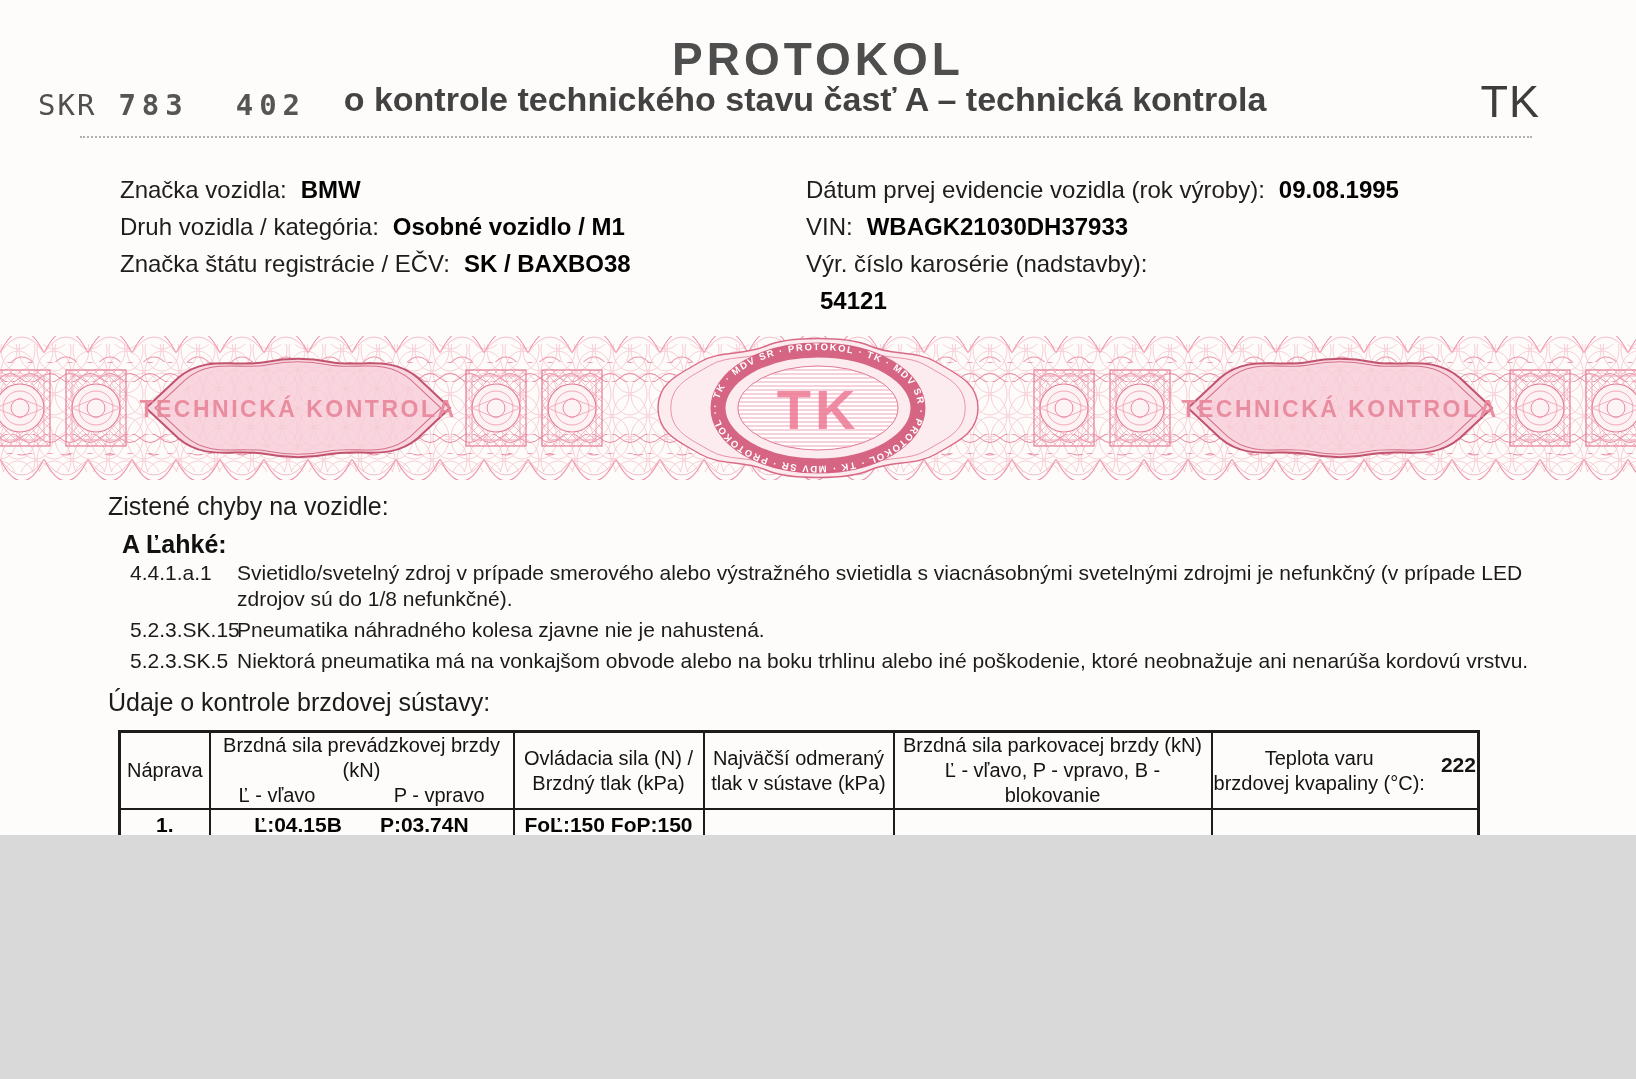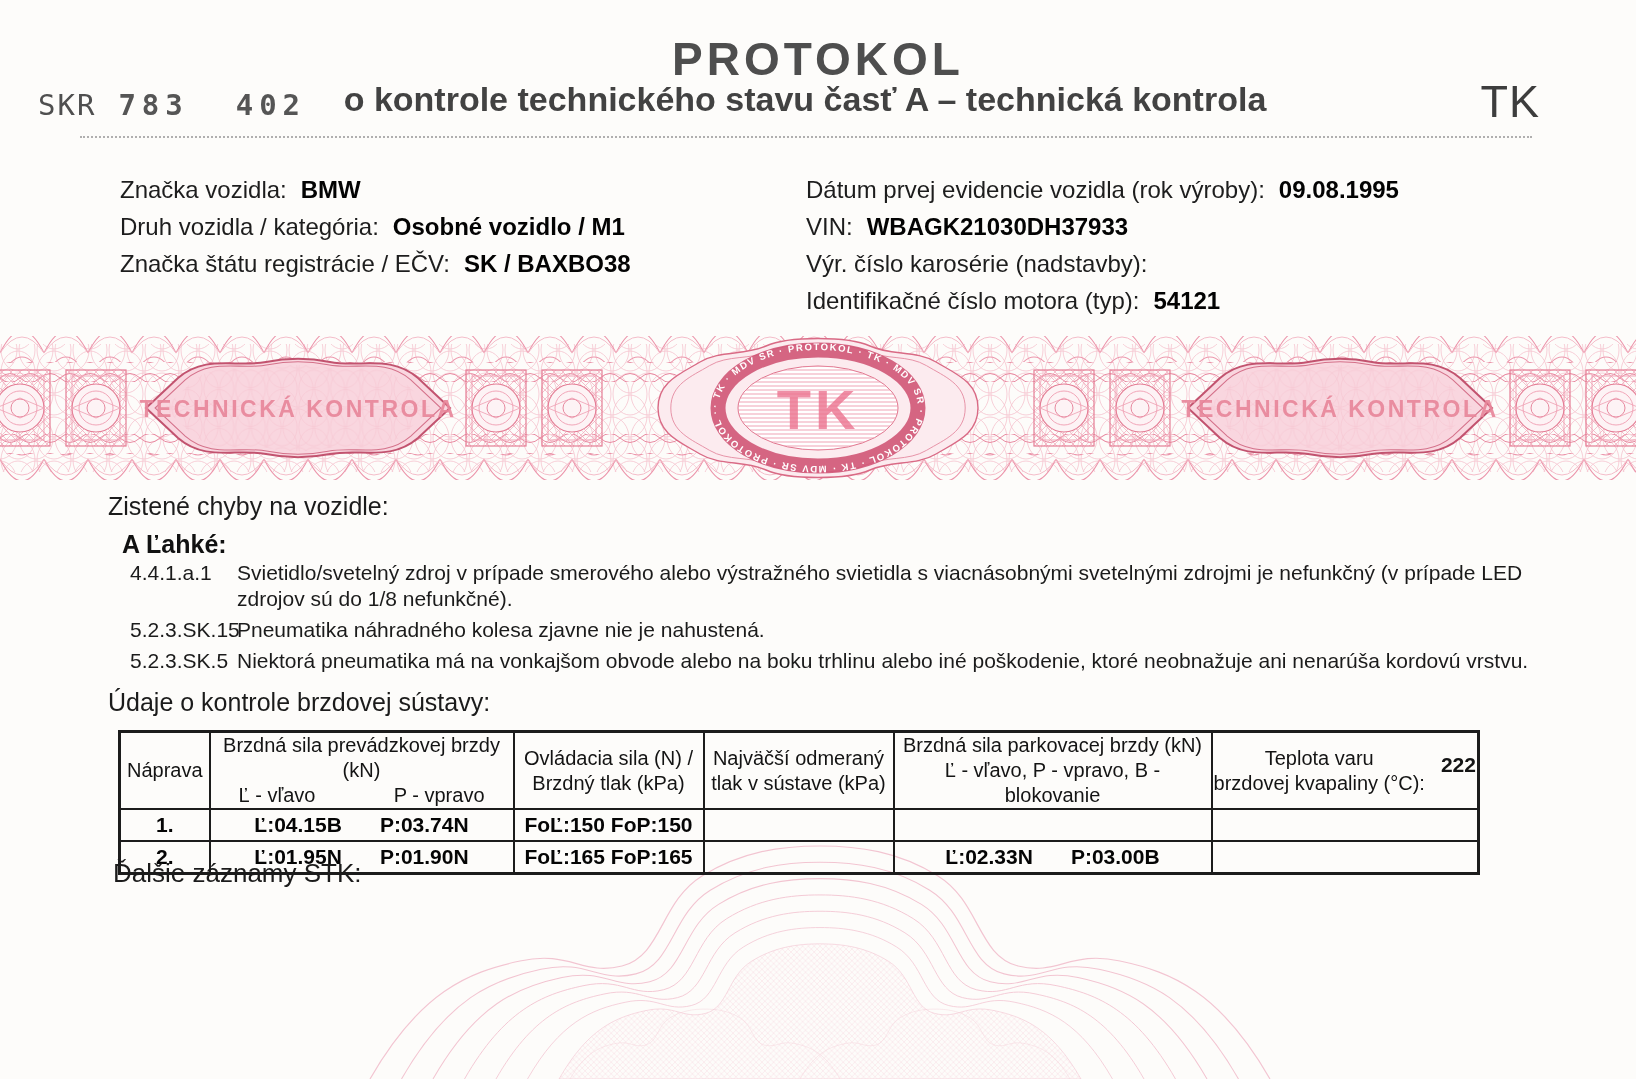--- a/index.html
+++ b/index.html
@@ -1,16 +1,16 @@
 <!DOCTYPE html>
 <html><head>
 <meta charset="utf-8">
 <style>
   html,body{margin:0;padding:0;background:#d9d9d9;}
-  .page{position:relative;width:1636px;height:1079px;background:#fdfcfa;overflow:hidden;
+  .page{position:relative;width:1636px;height:835px;background:#fdfcfa;overflow:hidden;
         font-family:"Liberation Sans",sans-serif;color:#222;}
   
   .scan-strip{position:absolute;top:0;left:855px;width:781px;height:5px;
 FFF        background:repeating-linear-gradient(90deg,#2f2f2f 0 24px,transparent 24px 30px);opacity:.85;}
   
   .title{position:absolute;top:32px;left:0;width:100%;text-align:center;
          font-size:46px;font-weight:bold;color:#4e4e4e;letter-spacing:4px;}
   .serial{position:absolute;left:38px;top:88px;font-family:"DejaVu Sans Mono",monospace;
           font-size:29px;color:#4f4f4f;letter-spacing:2px;display:flex;align-items:baseline;}
   .serial .num{margin-left:22px;letter-spacing:6px;white-space:pre;color:#555;font-weight:bold;}
@@ -90,21 +90,20 @@
     </div>
     <div class="f-row">
       <span class="f-label">VIN:</span>
       <span class="f-value">WBAGK21030DH37933</span>
     </div>
     <div class="f-row">
       <span class="f-label">Výr. číslo karosérie (nadstavby):</span>
       <span class="f-value"></span>
     </div>
     <div class="f-row">
-      <span class="f-label">Identifikačné číslo motora (typ):</span>
       <span class="f-value">54121</span>
     </div>
   </div>
 
   <div class="band">
     <svg width="1636" height="160" viewBox="0 0 1636 160">
       <defs>
         <pattern id="lace" width="36" height="44" patternUnits="userSpaceOnUse">
           <g fill="none" stroke="#f2afbf" stroke-width="0.8">
             <ellipse cx="18" cy="22" rx="17" ry="21"></ellipse>

